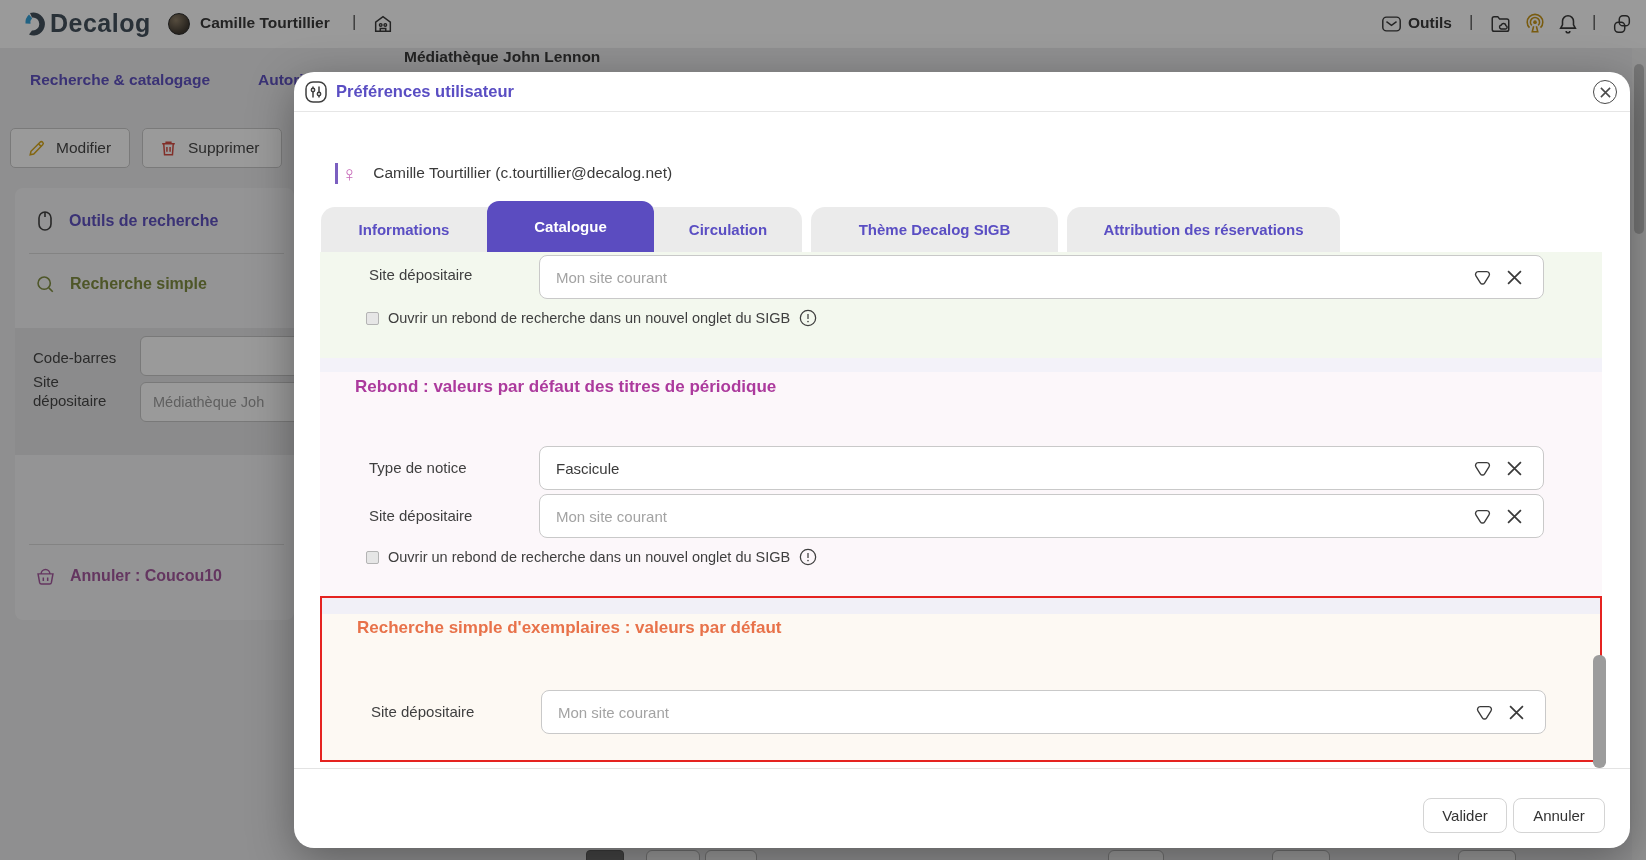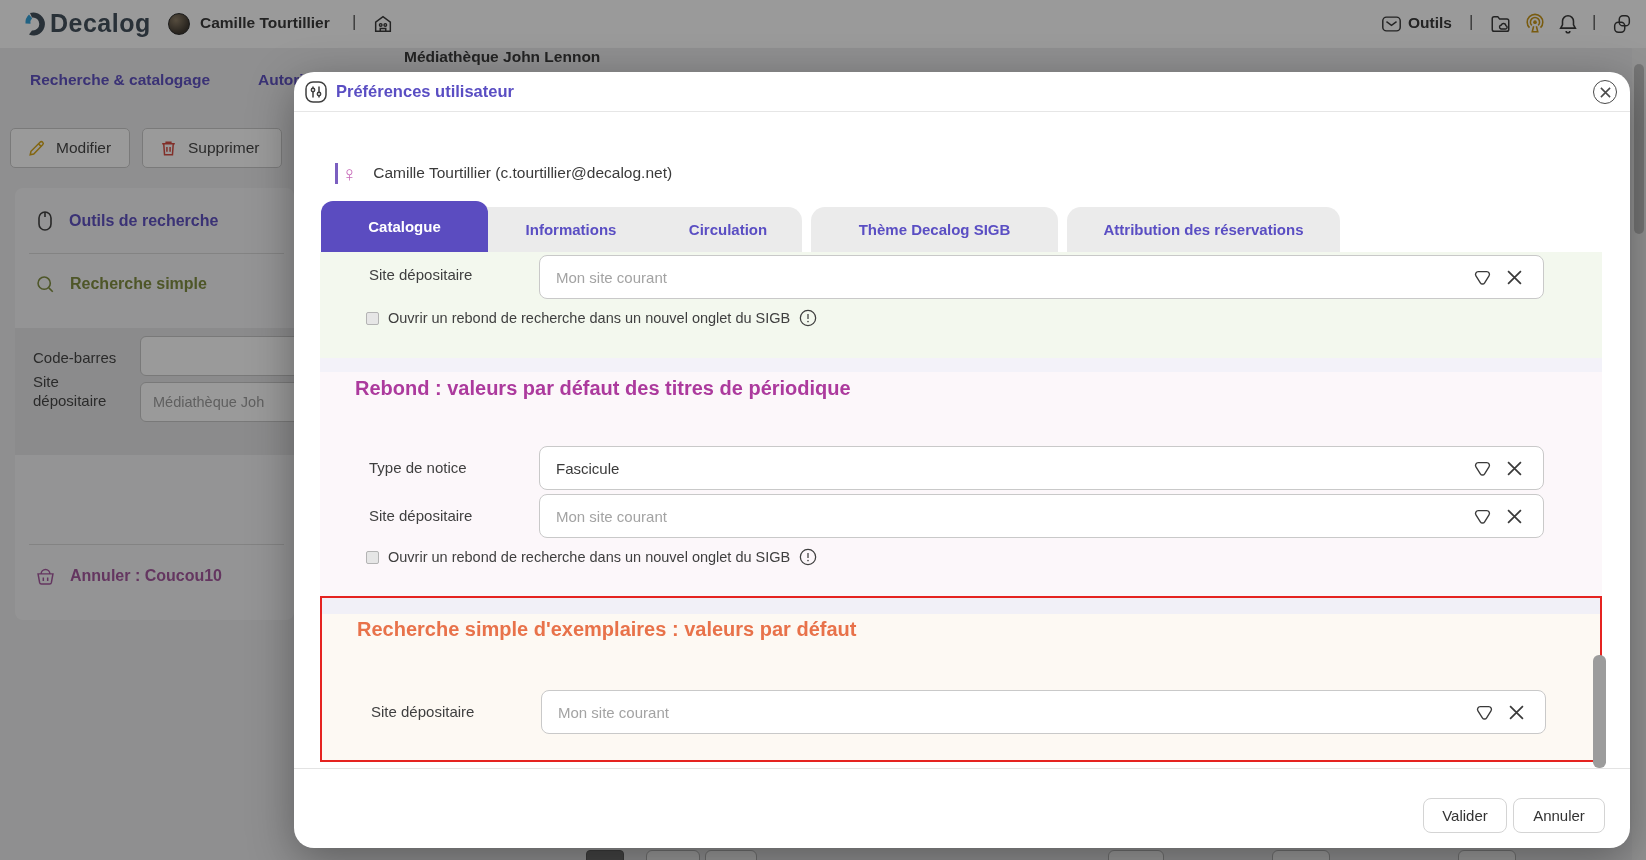--- a/index.html
+++ b/index.html
@@ -65,21 +65,21 @@
   .f-input { width:100%; height:100%; border:1px solid #c9c9c9; border-radius:8px; background:#fff; font-family:"Liberation Sans", sans-serif; font-size:15px; color:#3a3a3a; padding:0 100px 0 16px; outline:none; }
   .f-input::placeholder { color:#a3a3a3; }
   .f-ico { position:absolute; top:0; height:100%; display:flex; align-items:center; }
   .ico-picker { right:52px; }
   .ico-clear { right:22px; cursor:pointer; }
 
   .chk-row { position:absolute; left:46px; display:flex; align-items:center; gap:9px; }
   .chk { width:13px; height:13px; background:#e6e6e6; border:1px solid #b4b4b4; border-radius:2px; }
   .chk-label { font-size:14.5px; color:#3f3f3f; }
 
-  .sec-head { position:absolute; left:35px; font-weight:700; font-size:20px; }
+  .sec-head { position:absolute; left:35px; font-weight:700; font-size:17px; }
   .head-magenta { color:#ac3a9d; }
   .head-orange { color:#e8724a; }
 
   .m-scroll-thumb { position:absolute; left:1299px; top:583px; width:13px; height:113px; background:#9c9c9c; border-radius:6px; }
   .m-content-line { position:absolute; left:0; top:696px; width:100%; height:1px; background:#e3e3e3; }
 
   .m-footer-btn { position:absolute; top:726px; height:35px; background:#fff; border:1px solid #d4d4d4; border-radius:8px; font-family:"Liberation Sans", sans-serif; font-size:15px; color:#333; cursor:pointer; }
   .btn-valider { left:1129px; width:84px; }
   .btn-annuler { left:1219px; width:92px; }
 
@@ -236,22 +236,22 @@
   </div>
 
   <div class="m-user">
     <span class="gender-bar"></span>
     <span class="gender-sym">♀</span>
     <span class="m-user-text">Camille Tourtillier (c.tourtillier@decalog.net)</span>
   </div>
 
   <div class="tabs">
     <div class="tab-group">
+      <div class="tab" style="width:166px;">Informations</div>
       <div class="tab active" style="width:167px;">Catalogue</div>
-      <div class="tab" style="width:166px;">Informations</div>
       <div class="tab" style="width:148px;">Circulation</div>
     </div>
     <div class="tab-group">
       <div class="tab" style="width:247px;">Thème Decalog SIGB</div>
     </div>
     <div class="tab-group">
       <div class="tab" style="width:273px;">Attribution des réservations</div>
     </div>
   </div>
 

